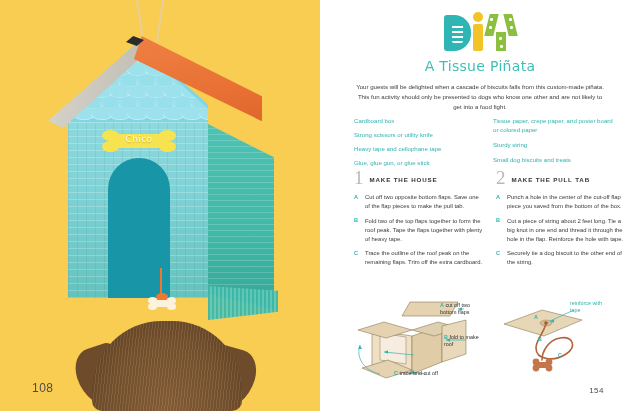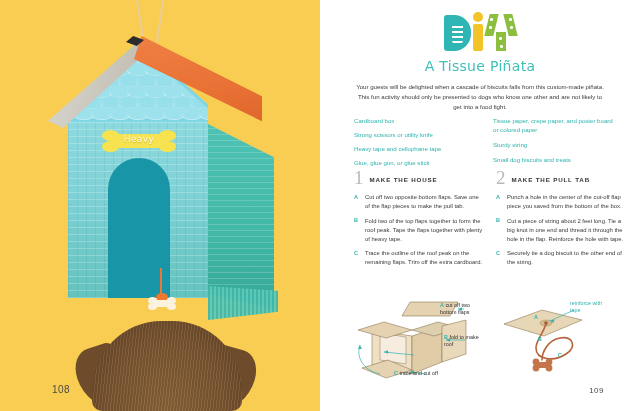--- a/index.html
+++ b/index.html
@@ -113,21 +113,21 @@
     border-radius:70px 70px 10px 10px;}
   .ear-l{position:absolute;left:-14px;top:30px;width:46px;height:62px;background:#6e4c2b;
     border-radius:40% 20% 30% 60%;transform:rotate(-18deg);}
   .ear-r{position:absolute;left:116px;top:32px;width:46px;height:62px;background:#6e4c2b;
     border-radius:20% 40% 60% 30%;transform:rotate(16deg);}
   .dog-hair{position:absolute;inset:0;
     background:repeating-linear-gradient(96deg, rgba(255,255,255,.07) 0 1px, rgba(0,0,0,.07) 1px 3px);
     border-radius:70px 70px 10px 10px;}
 
   .page-num-left{
-    position:absolute;left:52px;bottom:16px;font-size:10px;color:#4a4a4a;letter-spacing:.5px;
+    position:absolute;left:32px;bottom:16px;font-size:12px;color:#4a4a4a;letter-spacing:.5px;
     font-family:"Liberation Sans", sans-serif;
   }
 
   
   .right-page{position:relative;width:320px;height:411px;background:#ffffff;}
 
   .logo{position:absolute;left:0;right:0;top:14px;text-align:center;height:46px;}
   .logo-row{display:inline-block;position:relative;height:44px;}
   .ltr{display:inline-block;vertical-align:bottom;position:relative;}
 
@@ -250,21 +250,21 @@
         <div class="roof-right"></div>
         <div class="roof-ridge"></div>
         <div class="door"></div>
 
         <div class="bone">
           <div class="lobe l1"></div>
           <div class="lobe l2"></div>
           <div class="lobe l3"></div>
           <div class="lobe l4"></div>
           <div class="bar"></div>
-          <div class="bone-name">Heavy</div>
+          <div class="bone-name">Chico</div>
         </div>
       </div>
 
       <div class="biscuit-string"></div>
       <div class="biscuit-tie"></div>
       <div class="biscuit">
         <div class="blobe b1"></div>
         <div class="blobe b2"></div>
         <div class="blobe b3"></div>
         <div class="blobe b4"></div>
@@ -435,16 +435,16 @@
           <path d="M78,14 L54,25"></path>
         </g>
         <polygon points="54,25 58.6,23.4 57.4,26.8" fill="#2fb3ae"></polygon>
       </svg>
       <div class="lbl-teal" style="left:74px;top:4px;width:44px;">reinforce with tape</div>
       <div class="lbl" style="left:38px;top:18px;"><b>A</b></div>
       <div class="lbl" style="left:42px;top:40px;"><b>B</b></div>
       <div class="lbl" style="left:62px;top:56px;"><b>C</b></div>
     </div>
 
-    <div class="page-num-right">109</div>
+    <div class="page-num-right">154</div>
   </div>
 
 </div>
 
 </body></html>

